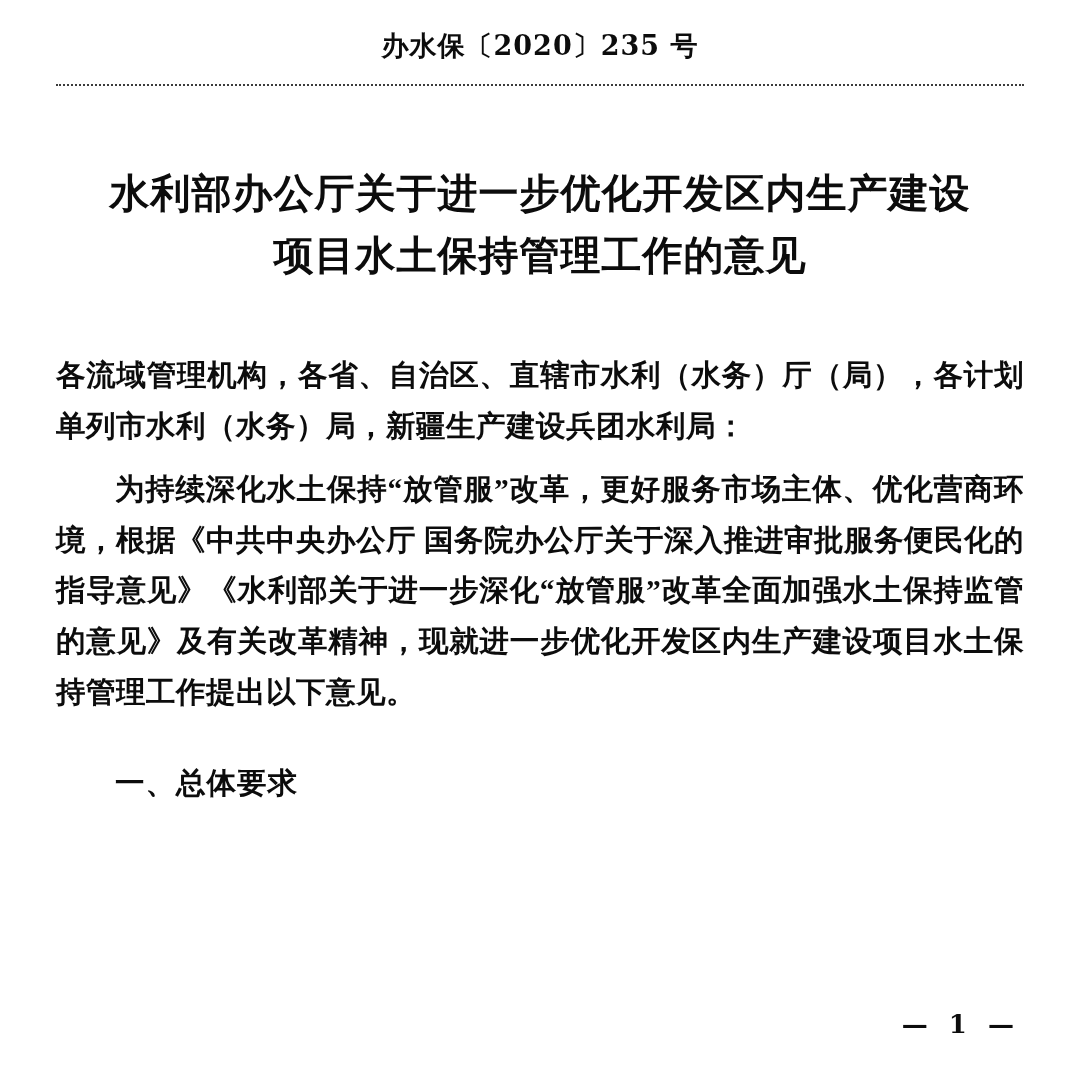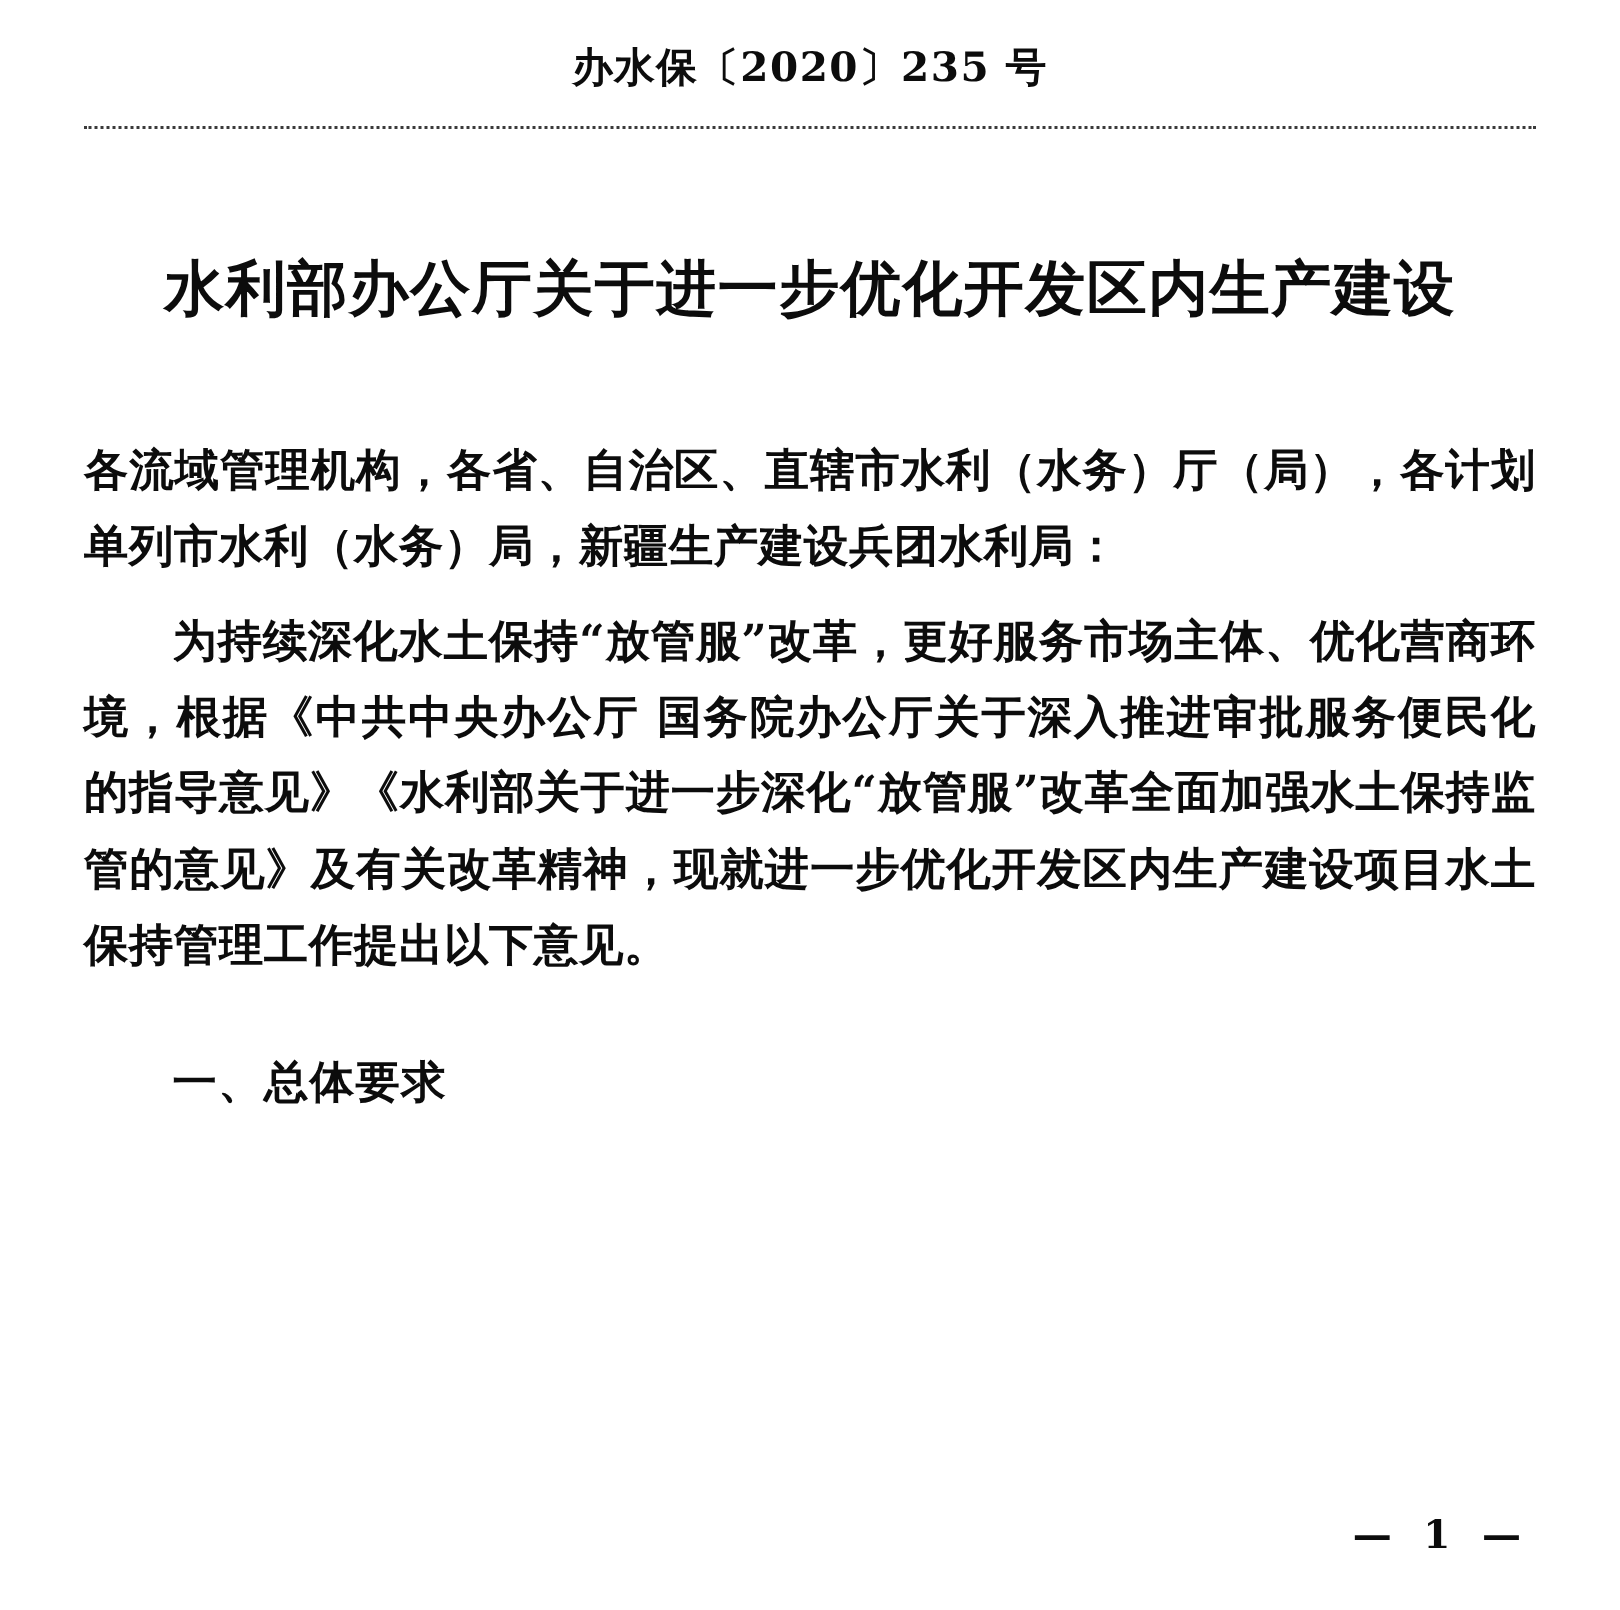--- a/index.html
+++ b/index.html
@@ -57,20 +57,21 @@
     letter-spacing: 0.5px;
     font-weight: 600;
   }
   .para {
     margin: 12px 0 8px 0;
     text-align: justify;
     text-justify: inter-ideograph;
   }
   .para.indent {
     text-indent: 2em;
+    font-family: Liberation Serif, serif;
   }
   .section-head {
     margin-top: 40px;
     font-size: 29.5px;
     font-weight: 800;
     text-indent: 2em;
     letter-spacing: 1px;
   }
   .page-number {
     position: absolute;
@@ -85,20 +86,21 @@
 <body>
 
 <div class="page">
 
   <div class="doc-number">办水保〔2020〕235 号</div>
 
   <div class="rule"></div>
 
   <div class="title">
     <span class="line1">水利部办公厅关于进一步优化开发区内生产建设</span>
+    <span class="line2">项目水土保持管理工作的意见</span>
   </div>
 
   <div class="body-block">
     <p class="para">各流域管理机构，各省、自治区、直辖市水利（水务）厅（局），各计划单列市水利（水务）局，新疆生产建设兵团水利局：</p>
     <p class="para indent">为持续深化水土保持“放管服”改革，更好服务市场主体、优化营商环境，根据《中共中央办公厅 国务院办公厅关于深入推进审批服务便民化的指导意见》《水利部关于进一步深化“放管服”改革全面加强水土保持监管的意见》及有关改革精神，现就进一步优化开发区内生产建设项目水土保持管理工作提出以下意见。</p>
     <div class="section-head">一、总体要求</div>
   </div>
 
   <div class="page-number">— 1 —</div>
 

